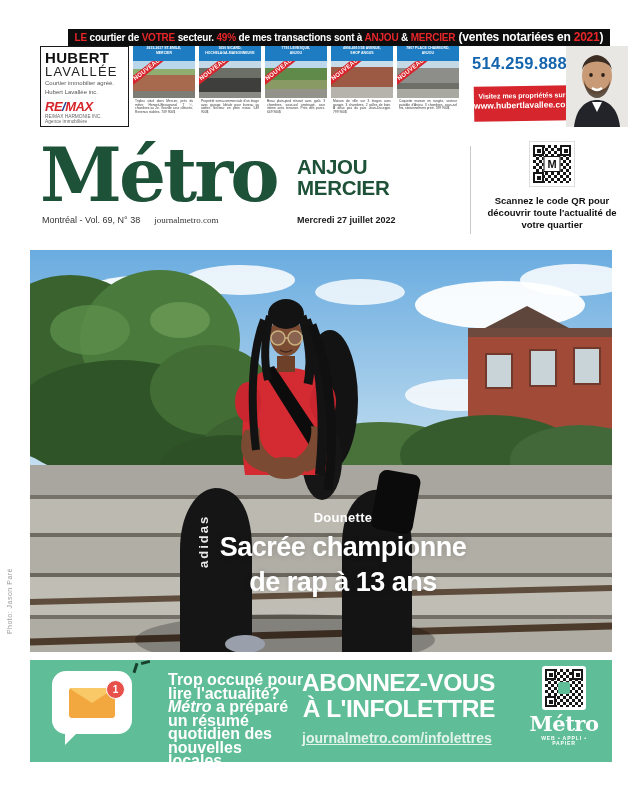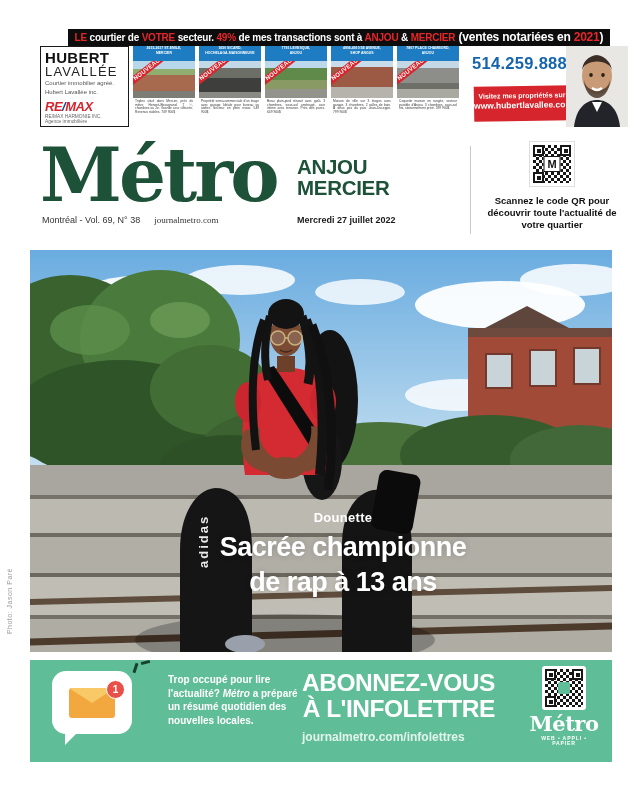--- a/index.html
+++ b/index.html
@@ -86,24 +86,24 @@
   .bubble::after{content:"";position:absolute;left:13px;bottom:-11px;width:0;height:0;
                  border:8px solid transparent;border-top-color:#fff;border-left-color:#fff;}
   .envelope{position:relative;width:46px;height:30px;background:#f3a73f;border-radius:3px;margin:17px auto 0;overflow:hidden;}
   .envelope::before{content:"";position:absolute;left:0;top:0;width:0;height:0;
                     border-left:23px solid transparent;border-right:23px solid transparent;border-top:15px solid #f9c867;}
   .nl-badge{position:absolute;right:7px;top:9px;width:17px;height:17px;background:#e8504a;border:1.5px solid #fff;
             border-radius:50%;color:#fff;font-size:10px;font-weight:800;line-height:17px;text-align:center;box-sizing:content-box;}
   .spark{position:absolute;background:#17402f;}
   .spark.s1{left:104px;top:3px;width:3px;height:10px;transform:rotate(18deg);}
   .spark.s2{left:111px;top:1px;width:9px;height:3px;transform:rotate(-15deg);}
-  .pitch{position:absolute;left:138px;top:13px;width:136px;color:#fff;font-size:10px;font-weight:600;line-height:13.5px;}
+  .pitch{position:absolute;left:138px;top:13px;width:136px;color:#fff;font-size:16px;font-weight:600;line-height:13.5px;}
   .pitch .it{font-style:italic;}
   .nl-cta{position:absolute;left:272px;top:10px;color:#fff;font-weight:800;font-size:24.5px;line-height:26px;letter-spacing:-0.5px;text-align:right;}
-  .nl-url{position:absolute;left:272px;top:70px;font-size:12px;font-weight:700;color:rgba(255,255,255,.82);}
+  .nl-url{position:absolute;left:272px;top:70px;font-size:14px;font-weight:700;color:rgba(255,255,255,.82);text-decoration:underline;}
   .nl-right{position:absolute;left:494px;top:6px;width:80px;text-align:center;}
   .qr2{width:44px;height:44px;margin:0 auto;border:none;border-radius:3px;}
   .qr2 .qr-center{border:none;background:#5fbe97;width:12px;height:12px;border-radius:2px;}
   .nl-brand{font-family:"DejaVu Serif",serif;font-weight:900;font-size:21px;line-height:22px;color:#fff;
             margin-top:3px;letter-spacing:-0.5px;}
   .nl-brand-sub{font-size:6px;font-weight:700;letter-spacing:1px;color:#fff;transform:scale(.85);}
 </style>
 </head>
 <body>
 

